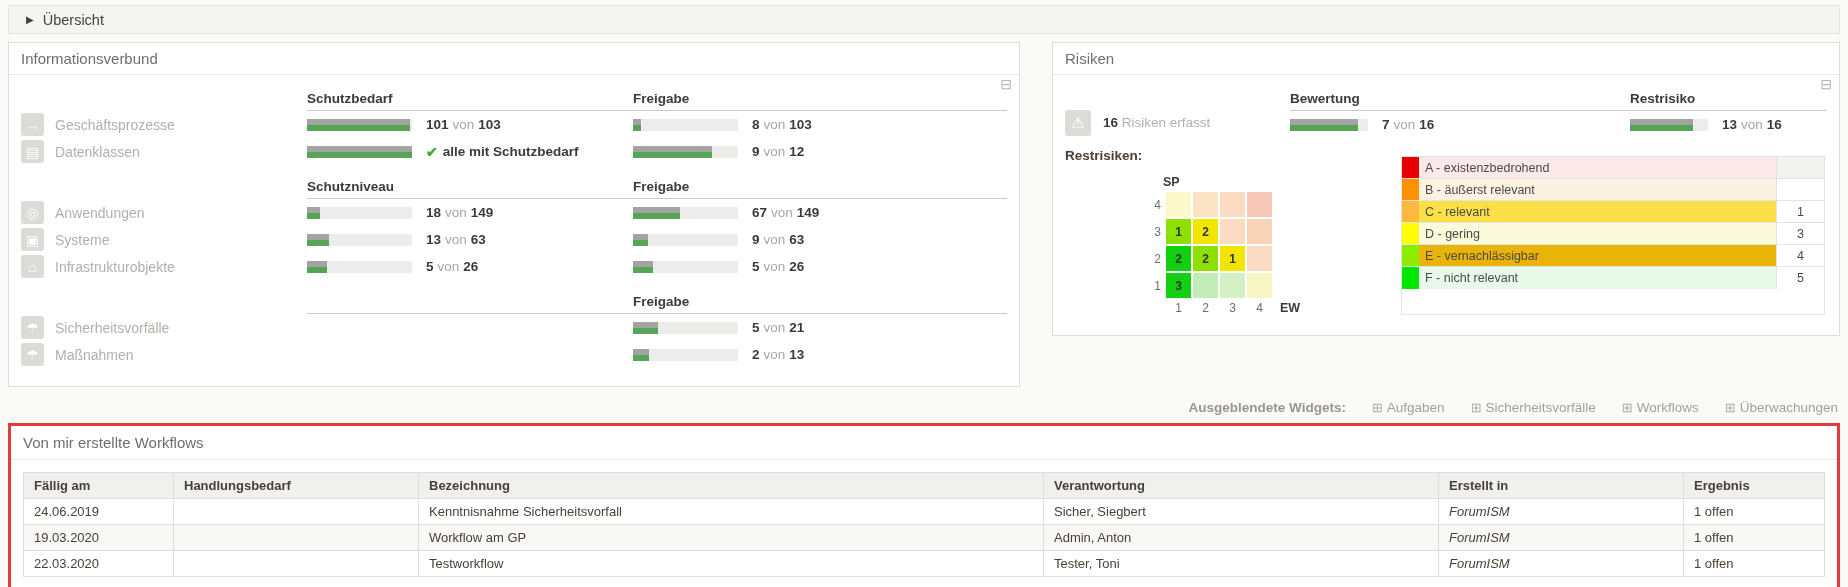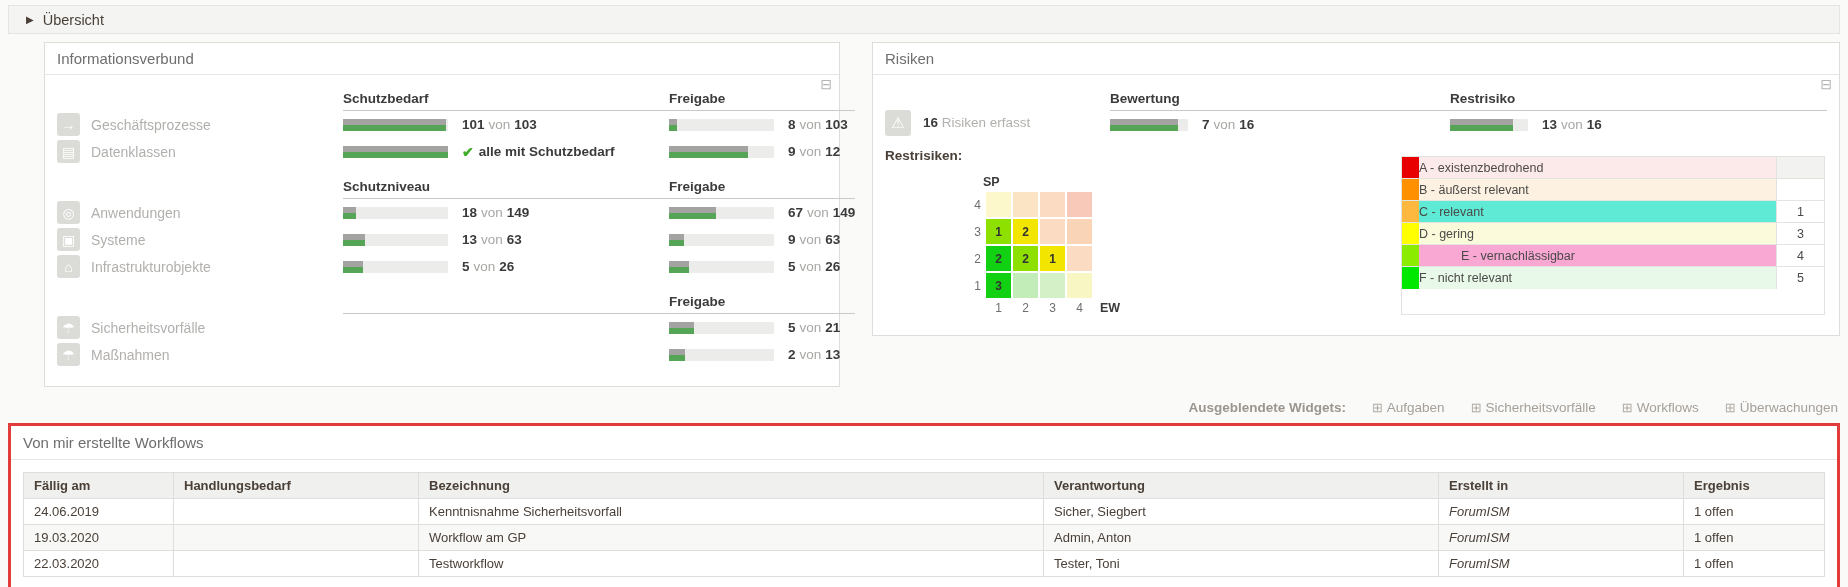--- a/index.html
+++ b/index.html
@@ -26,21 +26,21 @@
   .panel-hd {
     padding:7px 12px; font-size:15px; color:#6e6e6e;
     border-bottom:1px solid #e6e6e4; background:#fff;
   }
   .mini {
     position:absolute; top:34px; right:7px; color:#b3b3b3;
     font-size:14px; line-height:14px; cursor:pointer;
   }
 
   
-  .p-left { width:796px;margin-left:36px; }
+  .p-left { width:1012px; }
   .ig {
     display:grid; grid-template-columns:286px 326px 1fr;
     padding:2px 12px 18px 12px; align-items:center;
   }
   .ghead {
     font-weight:bold; font-size:13.5px; color:#3b3b3b;
     border-bottom:1px solid #c9c9c6; padding:14px 0 4px 0; align-self:end;
   }
   .gline { border-bottom:1px solid #c9c9c6; height:100%; align-self:end; }
   .cell { min-height:27px; display:flex; align-items:center; }
@@ -84,21 +84,21 @@
     display:flex; align-items:center; justify-content:center;
     font-size:12px; font-weight:bold; color:#333; cursor:pointer;
   }
   .mxaxis { display:flex; align-items:center; margin-top:3px; }
   .mxl { width:25px; margin-right:2px; text-align:center; color:#6e6e6e; font-size:12px; }
   .ew { font-weight:bold; color:#3b3b3b; font-size:12.5px; margin-left:6px; }
   .legend { width:424px; margin:8px 2px 0 0; border:1px solid #e3e3e0; }
   .lrow { display:flex; height:22px; border-bottom:1px solid #e3e3e0; font-size:12.5px; }
   .lrow:last-child { border-bottom:none; }
   .lsw { width:17px; flex:0 0 auto; }
-  .llb { flex:1; display:flex; align-items:center; padding-left:0; color:#4a4a48; }
+  .llb { flex:1; display:flex; align-items:center; padding-left:6px; color:#4a4a48; }
   .lct { width:48px; flex:0 0 auto; display:flex; align-items:center; justify-content:center;
          border-left:1px solid #e3e3e0; color:#4a4a48; }
 
   
   .hidden-widgets {
     display:flex; justify-content:flex-end; align-items:center; gap:26px;
     margin:13px 2px 8px 0; font-size:13.5px;
   }
   .hw-label { font-weight:bold; color:#9b958e; }
   .hw-item { color:#a5a099; cursor:pointer; display:flex; align-items:center; gap:4px; }
@@ -338,31 +338,31 @@
             <div class="lrow" style="background-color: rgb(252, 234, 234);">
               <span class="lsw" style="background-color: rgb(232, 0, 0);"></span>
               <span class="llb">A - existenzbedrohend</span>
               <span class="lct" style="background-color: rgb(242, 242, 240);"></span>
             </div>
             <div class="lrow" style="background-color: rgb(253, 241, 226);">
               <span class="lsw" style="background-color: rgb(255, 144, 0);"></span>
               <span class="llb">B - äußerst relevant</span>
               <span class="lct" style="background-color: rgb(255, 255, 255);"></span>
             </div>
-            <div class="lrow" style="background-color: #5eead4;">
+            <div class="lrow" style="background-color: #fde047;">
               <span class="lsw" style="background-color: rgb(253, 185, 63);"></span>
               <span class="llb">C - relevant</span>
               <span class="lct" style="background-color: rgb(255, 255, 255);">1</span>
             </div>
             <div class="lrow" style="background-color: rgb(251, 251, 220);">
               <span class="lsw" style="background-color: rgb(255, 255, 0);"></span>
               <span class="llb">D - gering</span>
               <span class="lct" style="background-color: rgb(255, 255, 255);">3</span>
             </div>
-            <div class="lrow" style="background-color: #f9a8d4; gap: 42px;">
+            <div class="lrow" style="background-color: #eab308;">
               <span class="lsw" style="background-color: rgb(140, 236, 0);"></span>
               <span class="llb">E - vernachlässigbar</span>
               <span class="lct" style="background-color: rgb(255, 255, 255);">4</span>
             </div>
             <div class="lrow" style="background-color: rgb(233, 249, 233);">
               <span class="lsw" style="background-color: rgb(0, 232, 0);"></span>
               <span class="llb">F - nicht relevant</span>
               <span class="lct" style="background-color: rgb(255, 255, 255);">5</span>
             </div>
           </div>

